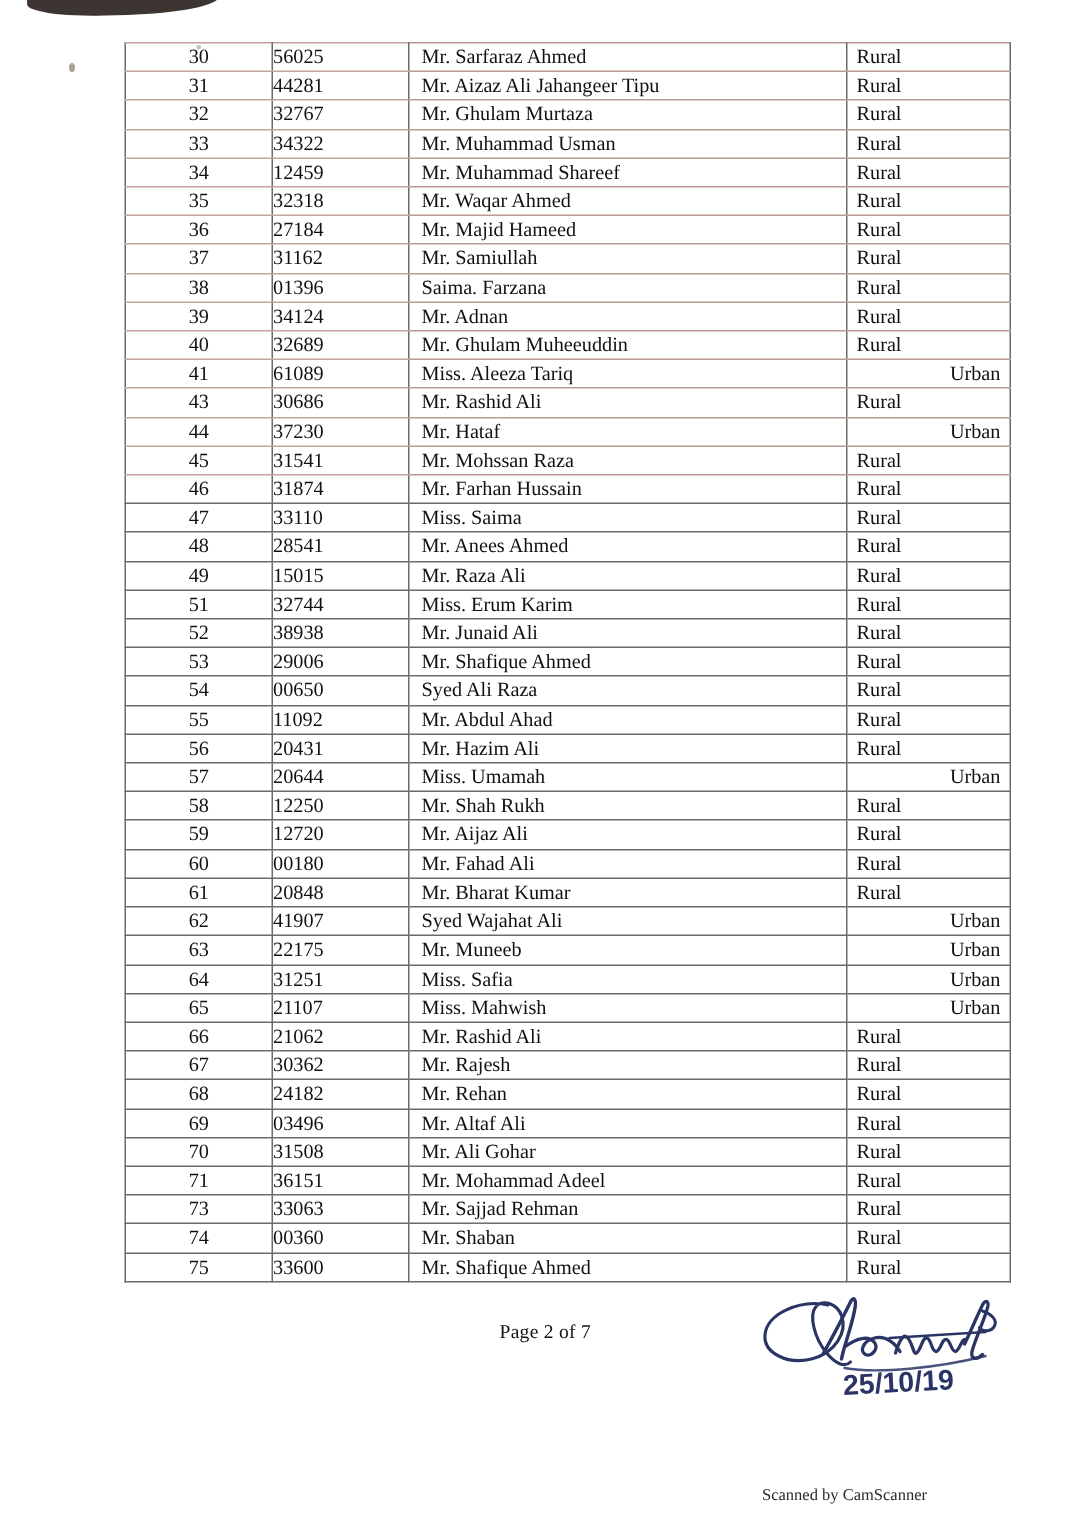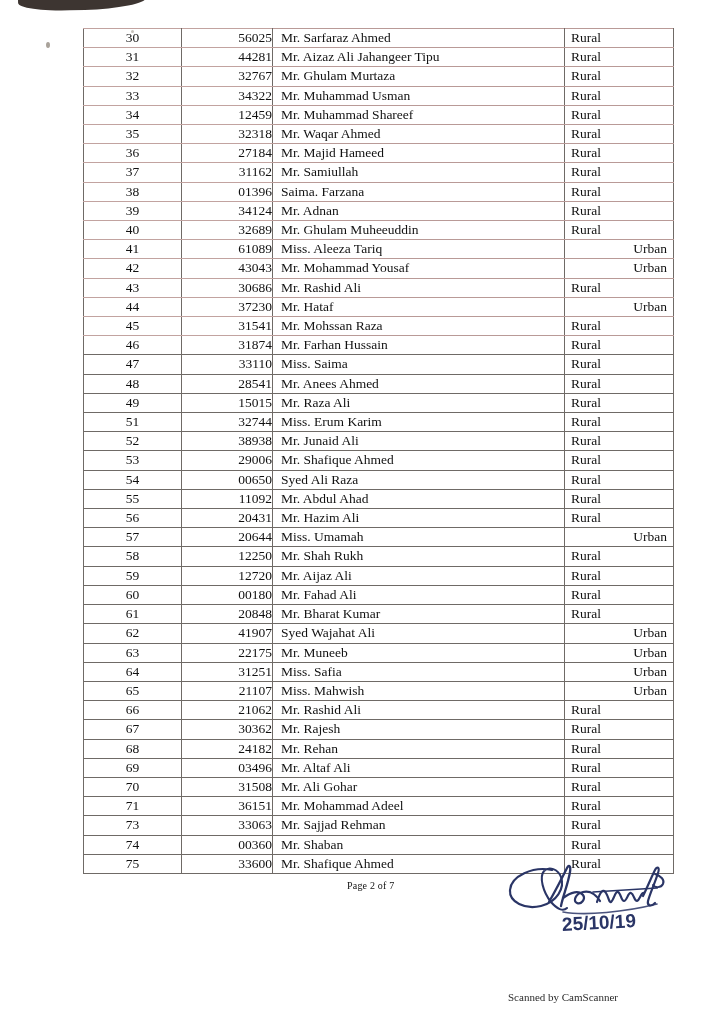--- a/index.html
+++ b/index.html
@@ -51,38 +51,38 @@
   }
   #roster-table td {
     height: 18.2px;
     line-height: 18.2px;
     padding: 0;
     border: 1px solid #6f6a66;
     overflow: hidden;
     white-space: nowrap;
   }
   .col-sr   { width: 97px;  text-align: center; }
-  .col-id   { width: 90px;  text-align: right; }
+  .col-id   { width: 90px;  text-align: left; }
   .col-name { width: 283px; text-align: left; padding-left: 8px !important; }
   .col-loc  { width: 102px; }
 
   
   #roster-table tr.faint td { border-top-color: #b99a97; border-bottom-color: #b99a97; }
   #roster-table tr.faint td.col-sr,
   #roster-table tr.faint td.col-id { border-top-color: #c2a3a0; border-bottom-color: #c2a3a0; }
 
   .loc-rural { text-align: left;  padding-left: 6px !important; }
   .loc-urban { text-align: right; padding-right: 6px !important; }
 
   
   #page-indicator {
     position: absolute;
-    left: 347px;
+    left: 333px;
     top: 880px;
-    font-size: 10px;
+    font-size: 13px;
     letter-spacing: .2px;
   }
   #signature-block {
     position: absolute;
     left: 505px;
     top: 862px;
     width: 180px;
     height: 86px;
   }
   #signature-mark { position: absolute; left: 0; top: 0; }
@@ -178,26 +178,20 @@
       <tr class="faint">
         <td class="col-sr">40</td>
         <td class="col-id">32689</td>
         <td class="col-name">Mr. Ghulam Muheeuddin</td>
         <td class="col-loc loc-rural">Rural</td>
       </tr>
       <tr class="faint">
         <td class="col-sr">41</td>
         <td class="col-id">61089</td>
         <td class="col-name">Miss. Aleeza Tariq</td>
-        <td class="col-loc loc-urban">Urban</td>
-      </tr>
-      <tr class="faint">
-        <td class="col-sr">42</td>
-        <td class="col-id">43043</td>
-        <td class="col-name">Mr. Mohammad Yousaf</td>
         <td class="col-loc loc-urban">Urban</td>
       </tr>
       <tr class="faint">
         <td class="col-sr">43</td>
         <td class="col-id">30686</td>
         <td class="col-name">Mr. Rashid Ali</td>
         <td class="col-loc loc-rural">Rural</td>
       </tr>
       <tr class="faint">
         <td class="col-sr">44</td>

